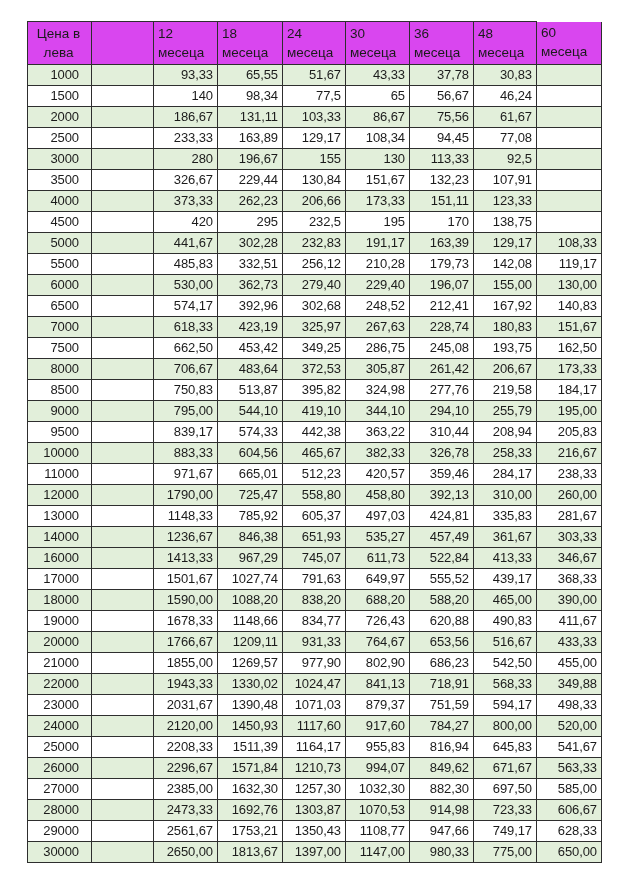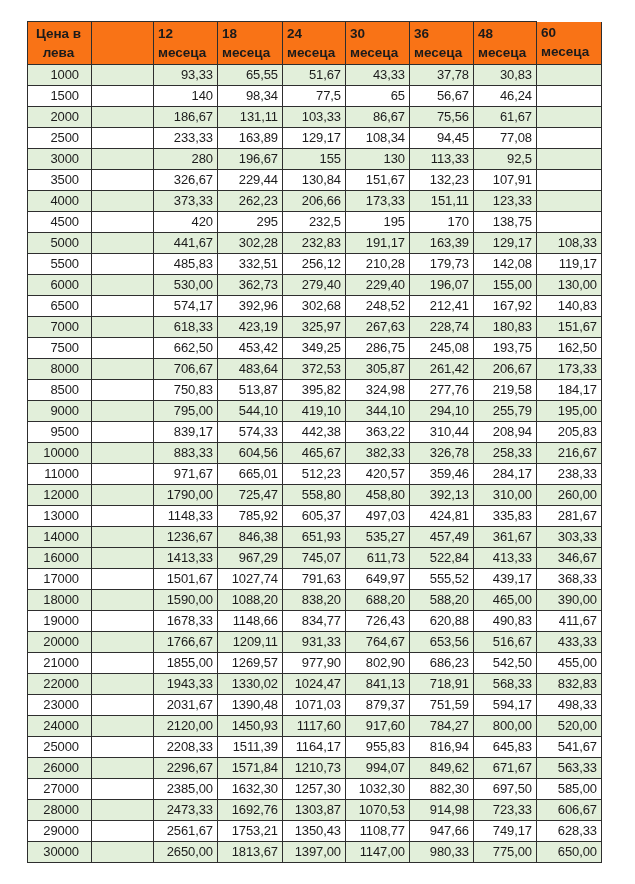--- a/index.html
+++ b/index.html
@@ -9,21 +9,21 @@
   }
   .sheet{position:absolute;left:27px;top:21px;}
   table{border-collapse:collapse;table-layout:fixed;width:574px;}
   th,td{
     border:1px solid #2e2e2e;
     color:#1b1b1b;
     overflow:hidden;white-space:nowrap;
     font-size:13px;
   }
   thead th{
-    height:40px;background:#f97316;font-weight:bold;
+    height:40px;background:#d946ef;font-weight:normal;
     text-align:left;vertical-align:top;padding:2px 2px 0 4px;
   }
   thead th .hl{line-height:19px;font-size:13.5px;}
   th.price-head{text-align:center;padding-left:0;}
   th.last-head{border-top:none;padding-top:1px;}
   tbody td{height:20px;text-align:right;padding:0 4px 0 0;line-height:20px;letter-spacing:-0.1px;}
   tbody td.price{padding-right:12px;}
   tr.alt td{background:#e2efda;}
   tr.plain td{background:#ffffff;}
 </style>
@@ -402,21 +402,21 @@
         </tr>
         <tr class="alt">
           <td class="price">22000</td>
           <td></td>
           <td>1943,33</td>
           <td>1330,02</td>
           <td>1024,47</td>
           <td>841,13</td>
           <td>718,91</td>
           <td>568,33</td>
-          <td>832,83</td>
+          <td>349,88</td>
         </tr>
         <tr class="plain">
           <td class="price">23000</td>
           <td></td>
           <td>2031,67</td>
           <td>1390,48</td>
           <td>1071,03</td>
           <td>879,37</td>
           <td>751,59</td>
           <td>594,17</td>

